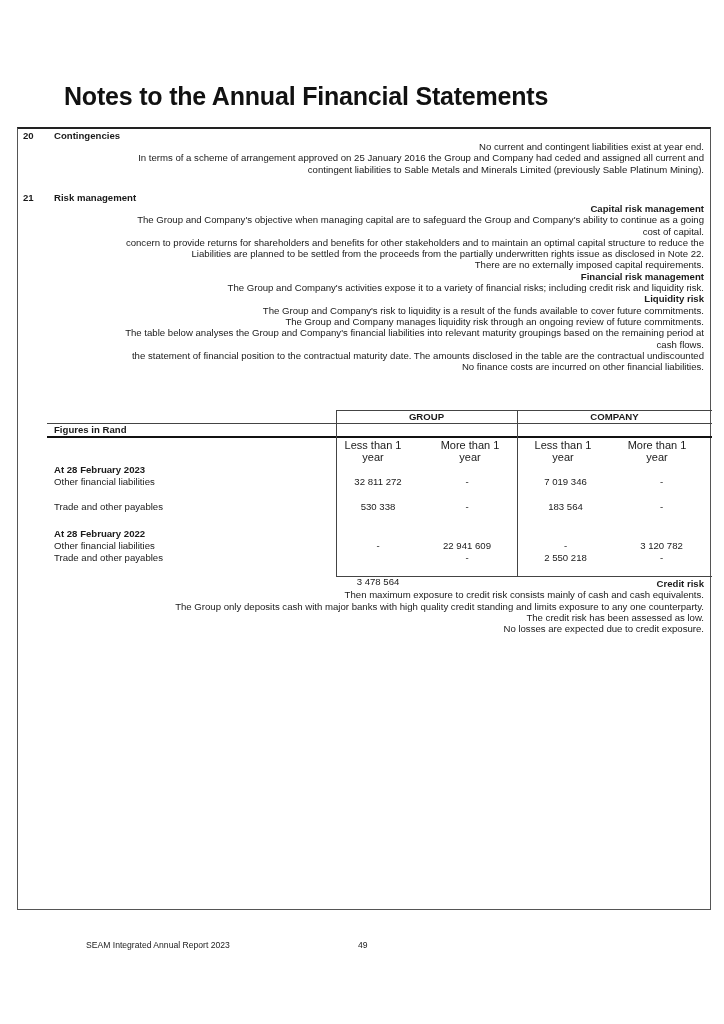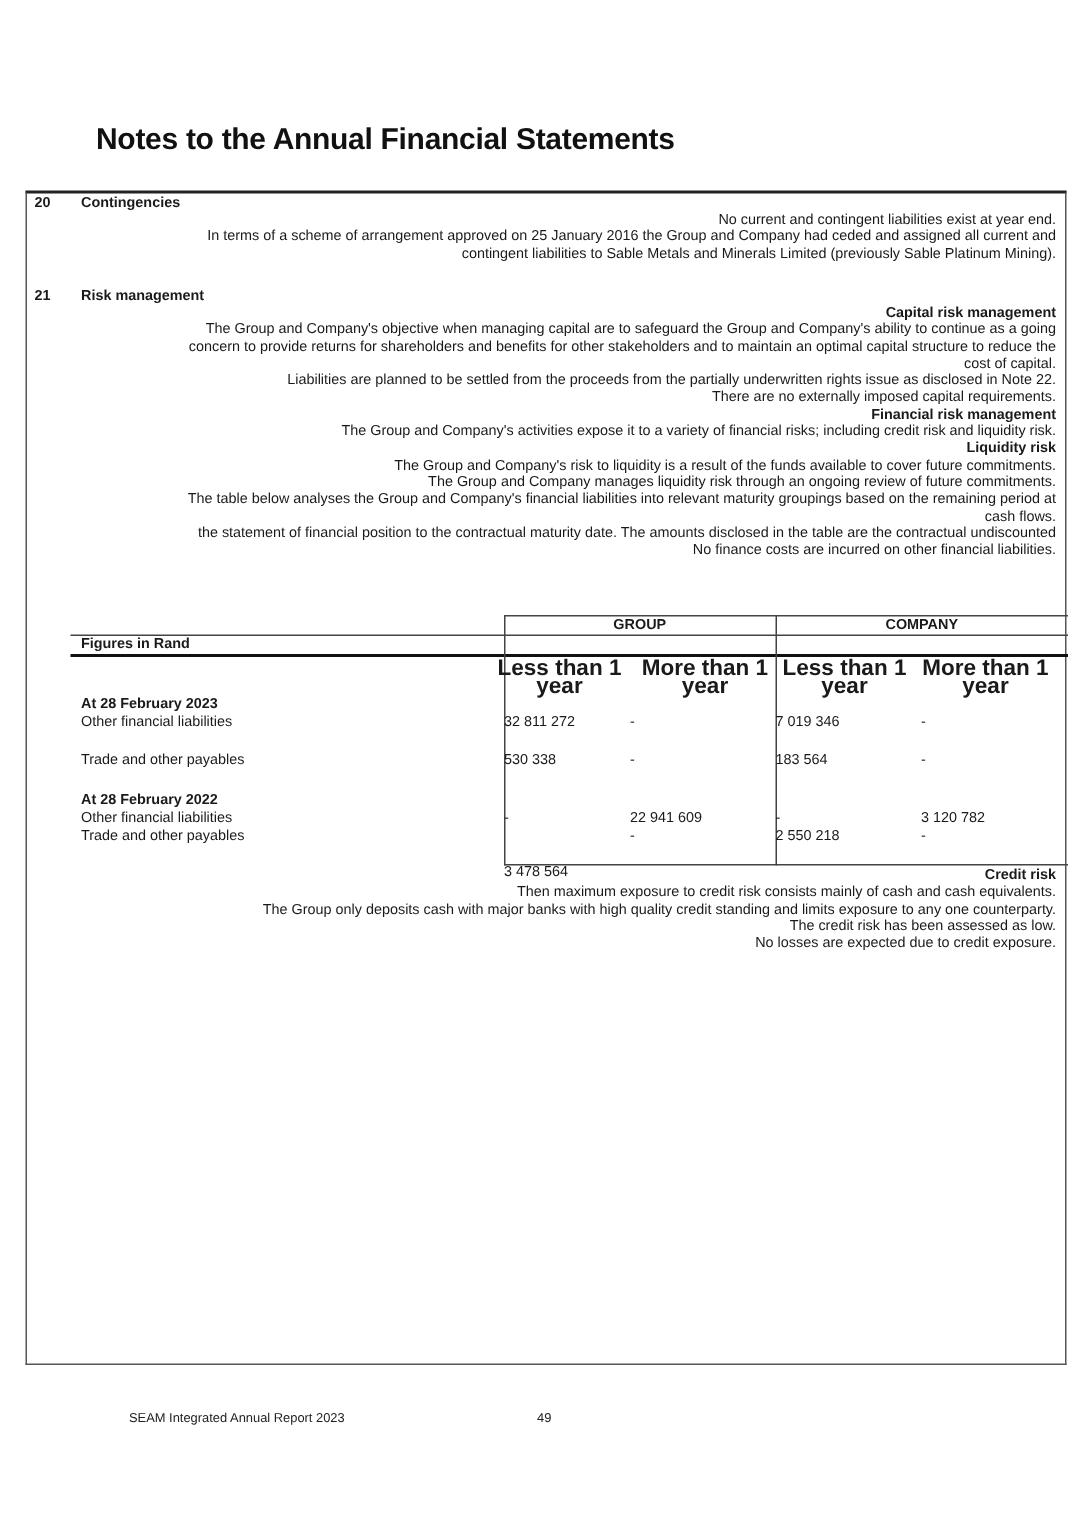--- a/index.html
+++ b/index.html
@@ -1,32 +1,32 @@
 <!DOCTYPE html>
 <html><head>
 <meta charset="utf-8">
 <style>
   html, body { margin: 0; padding: 0; background: #ffffff; }
   body { width: 724px; height: 1024px; position: relative; overflow: hidden;
          font-family: "Liberation Sans", sans-serif; color: #1a1a1a; }
-  .page-title { position: absolute; left: 64px; top: 82px; font-size: 20px; font-weight: bold;
+  .page-title { position: absolute; left: 64px; top: 82px; font-size: 25px; font-weight: bold;
                 letter-spacing: -0.2px; color: #111; }
   .outer-box { position: absolute; left: 17px; top: 127px; width: 694px; height: 783px;
                border: 1px solid #555; border-top: 2px solid #222; box-sizing: border-box; }
   .txt { position: absolute; font-size: 9.6px; line-height: 11.2px; white-space: nowrap; }
   .b { font-weight: bold; }
   .num { position: absolute; font-size: 9.6px; font-weight: bold; }
   .para { position: absolute; left: 54px; width: 650px; font-size: 9.6px; line-height: 11.3px; text-align: right; }
   .para div { white-space: nowrap; }
   .hline { position: absolute; background: #444; height: 1px; }
   .vline { position: absolute; background: #444; width: 1px; }
   .cell { position: absolute; font-size: 9.6px; line-height: 11px; white-space: nowrap; }
-  .r { text-align: left; }
+  .r { text-align: center; }
   .c { text-align: center; }
-  .colhead { position: absolute; font-size: 15px; font-weight: bold; text-align: center; line-height: 11.5px; width: 90px; }
+  .colhead { position: absolute; font-size: 11px; font-weight: normal; text-align: center; line-height: 11.5px; width: 90px; }
   .footer { position: absolute; top: 940px; font-size: 8.6px; color: #222; }
 </style>
 </head>
 <body>
 
 <div class="page-title">Notes to the Annual Financial Statements</div>
 
 <div class="outer-box"></div>
 
 <div class="num" style="left:23px; top:130px;">20</div>
@@ -35,22 +35,22 @@
   <div>No current and contingent liabilities exist at year end.</div>
   <div>In terms of a scheme of arrangement approved on 25 January 2016 the Group and Company had ceded and assigned all current and</div>
   <div>contingent liabilities to Sable Metals and Minerals Limited (previously Sable Platinum Mining).</div>
 </div>
 
 <div class="num" style="left:23px; top:192px;">21</div>
 <div class="txt b" style="left:54px; top:192px;">Risk management</div>
 <div class="para" style="top:203px;">
   <div class="b">Capital risk management</div>
   <div>The Group and Company's objective when managing capital are to safeguard the Group and Company's ability to continue as a going</div>
+  <div>cost of capital.</div>
   <div>concern to provide returns for shareholders and benefits for other stakeholders and to maintain an optimal capital structure to reduce the</div>
-  <div>cost of capital.</div>
   <div>Liabilities are planned to be settled from the proceeds from the partially underwritten rights issue as disclosed in Note 22.</div>
   <div>There are no externally imposed capital requirements.</div>
   <div class="b">Financial risk management</div>
   <div>The Group and Company's activities expose it to a variety of financial risks; including credit risk and liquidity risk.</div>
   <div class="b">Liquidity risk</div>
   <div>The Group and Company's risk to liquidity is a result of the funds available to cover future commitments.</div>
   <div>The Group and Company manages liquidity risk through an ongoing review of future commitments.</div>
   <div>The table below analyses the Group and Company's financial liabilities into relevant maturity groupings based on the remaining period at</div>
   <div>cash flows.</div>
   <div>the statement of financial position to the contractual maturity date. The amounts disclosed in the table are the contractual undiscounted</div>

